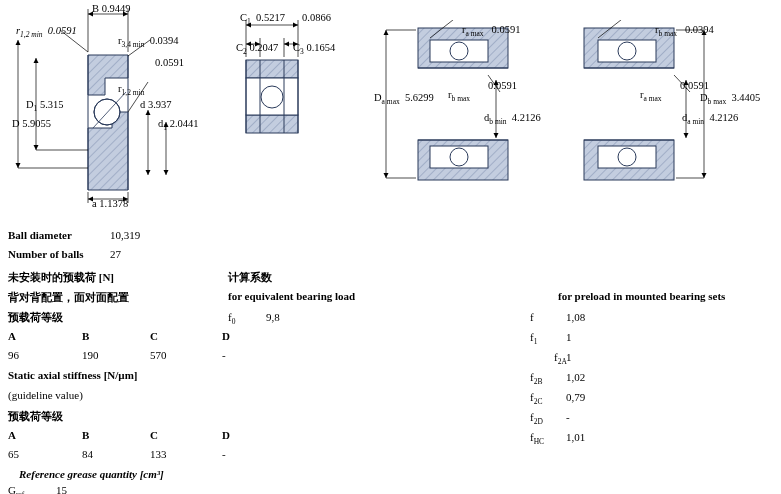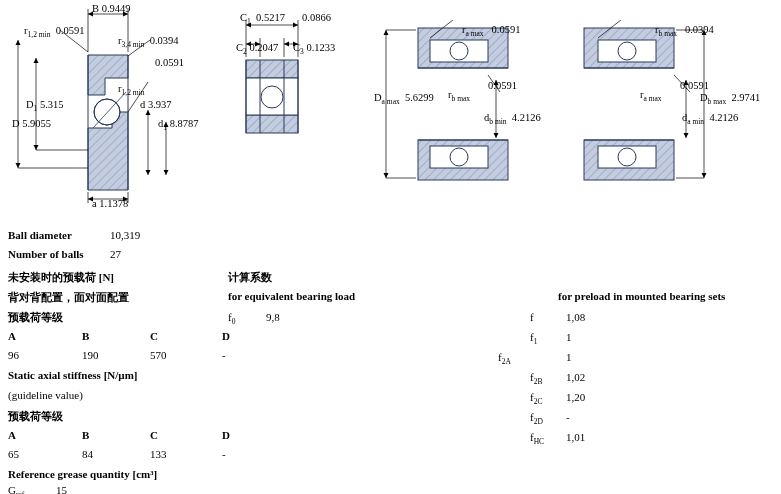--- a/index.html
+++ b/index.html
@@ -93,41 +93,41 @@
       <polygon points="36,150 33.5,145 38.5,145"></polygon>
       <polygon points="148,110 145.5,115 150.5,115"></polygon>
       <polygon points="148,175 145.5,170 150.5,170"></polygon>
       <polygon points="166,122 163.5,127 168.5,127"></polygon>
       <polygon points="166,175 163.5,170 168.5,170"></polygon>
     </g>
   </svg>
 </div>
 
 <div class="abs lbl" style="left:92px;top:3px;"><span>B  0.9449</span></div>
-<div class="abs lbl" style="left:24px;top:25px;">
+<div class="abs lbl" style="left:16px;top:25px;font-style:italic;">
   <span>r</span><span class="sub">1,2 min</span>&nbsp;&nbsp;<span>0.0591</span>
 </div>
 <div class="abs lbl" style="left:118px;top:35px;">
   <span>r</span><span class="sub">3,4 min</span>&nbsp;&nbsp;<span>0.0394</span>
 </div>
 <div class="abs lbl" style="left:155px;top:57px;"><span>0.0591</span></div>
 <div class="abs lbl" style="left:118px;top:83px;">
   <span>r</span><span class="sub">1,2 min</span>
 </div>
 <div class="abs lbl" style="left:26px;top:99px;">
   <span>D</span><span class="sub">1</span>&nbsp;<span>5.315</span>
 </div>
 <div class="abs lbl" style="left:12px;top:118px;">
   <span>D</span>&nbsp;<span>5.9055</span>
 </div>
 <div class="abs lbl" style="left:140px;top:99px;">
   <span>d</span>&nbsp;<span>3.937</span>
 </div>
 <div class="abs lbl" style="left:158px;top:118px;">
-  <span>d</span><span class="sub">1</span>&nbsp;<span>8.8787</span>
+  <span>d</span><span class="sub">1</span>&nbsp;<span>2.0441</span>
 </div>
 <div class="abs lbl" style="left:92px;top:198px;"><span>a  1.1378</span></div>
 
 <div class="abs" style="left:232px;top:0;width:110px;height:160px;">
   <svg width="110" height="160" viewBox="0 0 110 160">
     <defs>
       <pattern id="hatch2" width="6" height="6" patternUnits="userSpaceOnUse" patternTransform="rotate(45)">
         <rect width="6" height="6" fill="#c3cddf"></rect>
         <line x1="0" y1="0" x2="0" y2="6" stroke="#8a9ab8" stroke-width="1.2"></line>
       </pattern>
@@ -164,21 +164,21 @@
   </svg>
 </div>
 <div class="abs lbl" style="left:240px;top:12px;">
   <span>C</span><span class="sub">1</span>&nbsp;&nbsp;<span>0.5217</span>
 </div>
 <div class="abs lbl" style="left:302px;top:12px;"><span>0.0866</span></div>
 <div class="abs lbl" style="left:236px;top:42px;">
   <span>C</span><span class="sub">2</span>&nbsp;<span>0.2047</span>
 </div>
 <div class="abs lbl" style="left:293px;top:42px;">
-  <span>C</span><span class="sub">3</span>&nbsp;<span>0.1233</span>
+  <span>C</span><span class="sub">3</span>&nbsp;<span>0.1654</span>
 </div>
 
 <div class="abs" style="left:372px;top:20px;width:140px;height:165px;">
   <svg width="140" height="165" viewBox="0 0 140 165">
     <defs>
       <pattern id="hatch3" width="6" height="6" patternUnits="userSpaceOnUse" patternTransform="rotate(45)">
         <rect width="6" height="6" fill="#c3cddf"></rect>
         <line x1="0" y1="0" x2="0" y2="6" stroke="#8a9ab8" stroke-width="1.2"></line>
       </pattern>
     </defs>
@@ -258,21 +258,21 @@
   </svg>
 </div>
 <div class="abs lbl" style="left:655px;top:24px;">
   <span>r</span><span class="sub">b max</span>&nbsp;&nbsp;&nbsp;<span>0.0394</span>
 </div>
 <div class="abs lbl" style="left:680px;top:80px;"><span>0.0591</span></div>
 <div class="abs lbl" style="left:640px;top:89px;">
   <span>r</span><span class="sub">a max</span>
 </div>
 <div class="abs lbl" style="left:700px;top:92px;">
-  <span>D</span><span class="sub">b max</span>&nbsp;&nbsp;<span>2.9741</span>
+  <span>D</span><span class="sub">b max</span>&nbsp;&nbsp;<span>3.4405</span>
 </div>
 <div class="abs lbl" style="left:682px;top:112px;">
   <span>d</span><span class="sub">a min</span>&nbsp;&nbsp;<span>4.2126</span>
 </div>
 
 <div class="abs tbl-text hdr" style="left:8px;top:229px;">Ball diameter</div>
 <div class="abs tbl-text" style="left:110px;top:229px;text-align:center;">10,319</div>
 <div class="abs tbl-text hdr" style="left:8px;top:248px;">Number of balls</div>
 <div class="abs tbl-text" style="left:110px;top:248px;">27</div>
 
@@ -297,21 +297,21 @@
 <div class="abs tbl-text hdr row cA" style="top:429px;">A</div>
 <div class="abs tbl-text hdr row cB" style="top:429px;">B</div>
 <div class="abs tbl-text hdr row cC" style="top:429px;">C</div>
 <div class="abs tbl-text hdr row cD" style="top:429px;">D</div>
 
 <div class="abs tbl-text row cA" style="top:448px;">65</div>
 <div class="abs tbl-text row cB" style="top:448px;">84</div>
 <div class="abs tbl-text row cC" style="top:448px;">133</div>
 <div class="abs tbl-text row cD" style="top:448px;">-</div>
 
-<div class="abs tbl-text hdr" style="left:8px;top:468px;">Reference grease quantity [cm³]</div>
+<div class="abs tbl-text hdr" style="left:19px;top:468px;font-style:italic;">Reference grease quantity [cm³]</div>
 <div class="abs tbl-text" style="left:8px;top:484px;">
   <span>G</span><span class="sub">ref</span>
 </div>
 <div class="abs tbl-text" style="left:56px;top:484px;">15</div>
 
 <div class="abs tbl-text hdr" style="left:228px;top:270px;">计算系数</div>
 <div class="abs tbl-text hdr" style="left:228px;top:290px;">for equivalent bearing load</div>
 <div class="abs tbl-text" style="left:228px;top:311px;">
   <span>f</span><span class="sub">0</span>
 </div>
@@ -322,34 +322,34 @@
 <div class="abs tbl-text" style="left:530px;top:311px;">
   <span>f</span><span class="sub"></span>
 </div>
 <div class="abs tbl-text" style="left:566px;top:311px;">1,08</div>
 
 <div class="abs tbl-text" style="left:530px;top:331px;">
   <span>f</span><span class="sub">1</span>
 </div>
 <div class="abs tbl-text" style="left:566px;top:331px;">1</div>
 
-<div class="abs tbl-text" style="left:498px;top:351px;">
+<div class="abs tbl-text" style="left:554px;top:351px;">
   <span>f</span><span class="sub">2A</span>
 </div>
 <div class="abs tbl-text" style="left:566px;top:351px;">1</div>
 
 <div class="abs tbl-text" style="left:530px;top:371px;text-align:right;">
   <span>f</span><span class="sub">2B</span>
 </div>
 <div class="abs tbl-text" style="left:566px;top:371px;">1,02</div>
 
 <div class="abs tbl-text" style="left:530px;top:391px;">
   <span>f</span><span class="sub">2C</span>
 </div>
-<div class="abs tbl-text" style="left:566px;top:391px;">1,20</div>
+<div class="abs tbl-text" style="left:566px;top:391px;">0,79</div>
 
 <div class="abs tbl-text" style="left:530px;top:411px;">
   <span>f</span><span class="sub">2D</span>
 </div>
 <div class="abs tbl-text" style="left:566px;top:411px;">-</div>
 
 <div class="abs tbl-text" style="left:530px;top:431px;">
   <span>f</span><span class="sub">HC</span>
 </div>
 <div class="abs tbl-text" style="left:566px;top:431px;">1,01</div>

